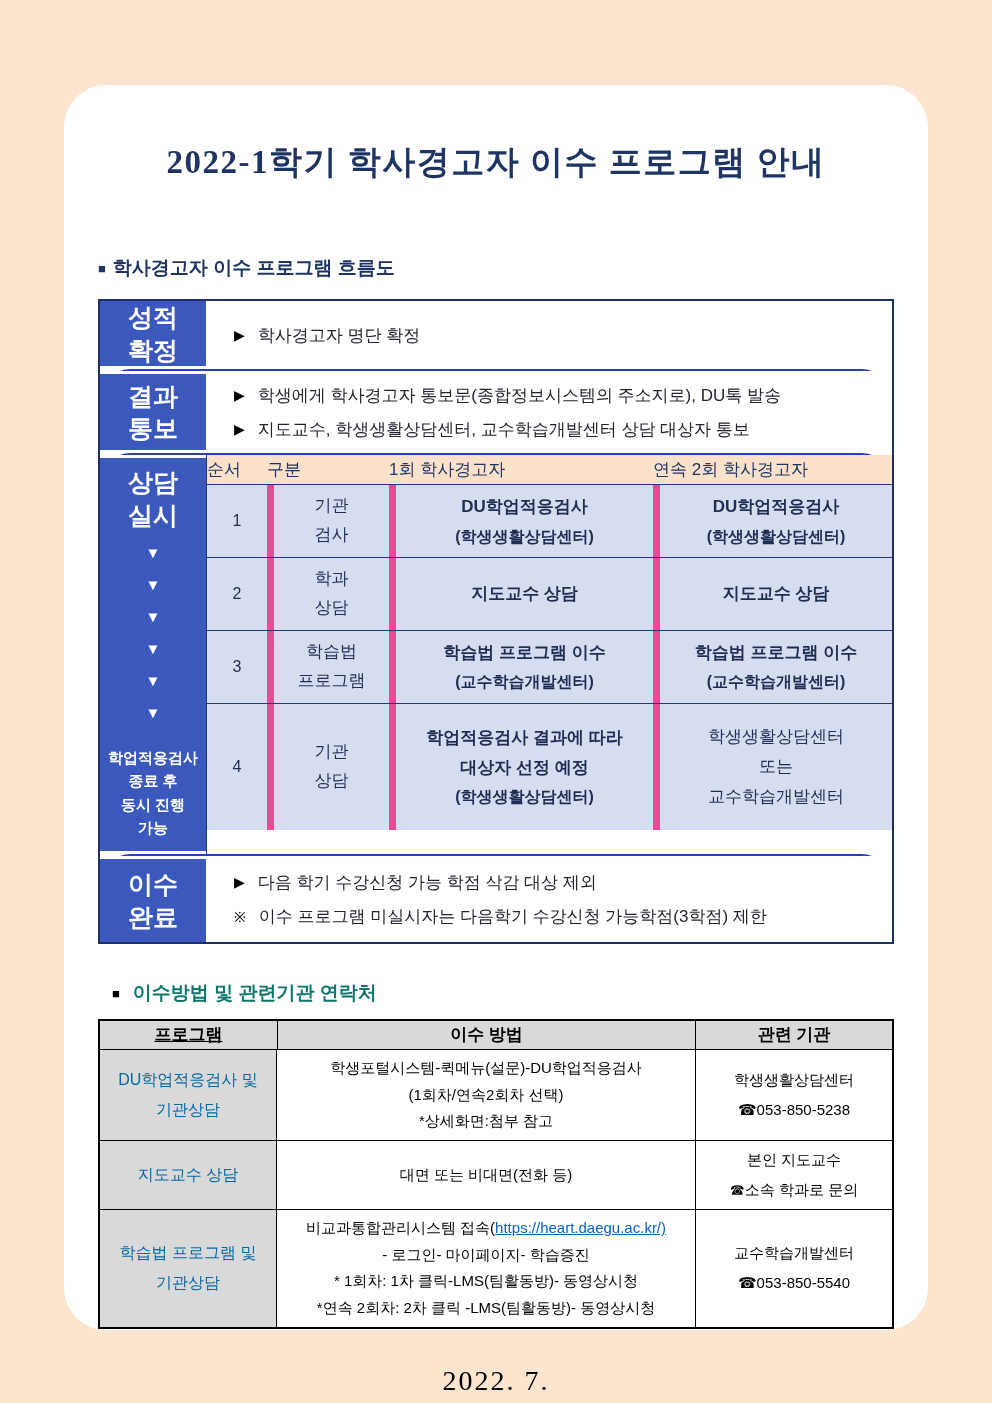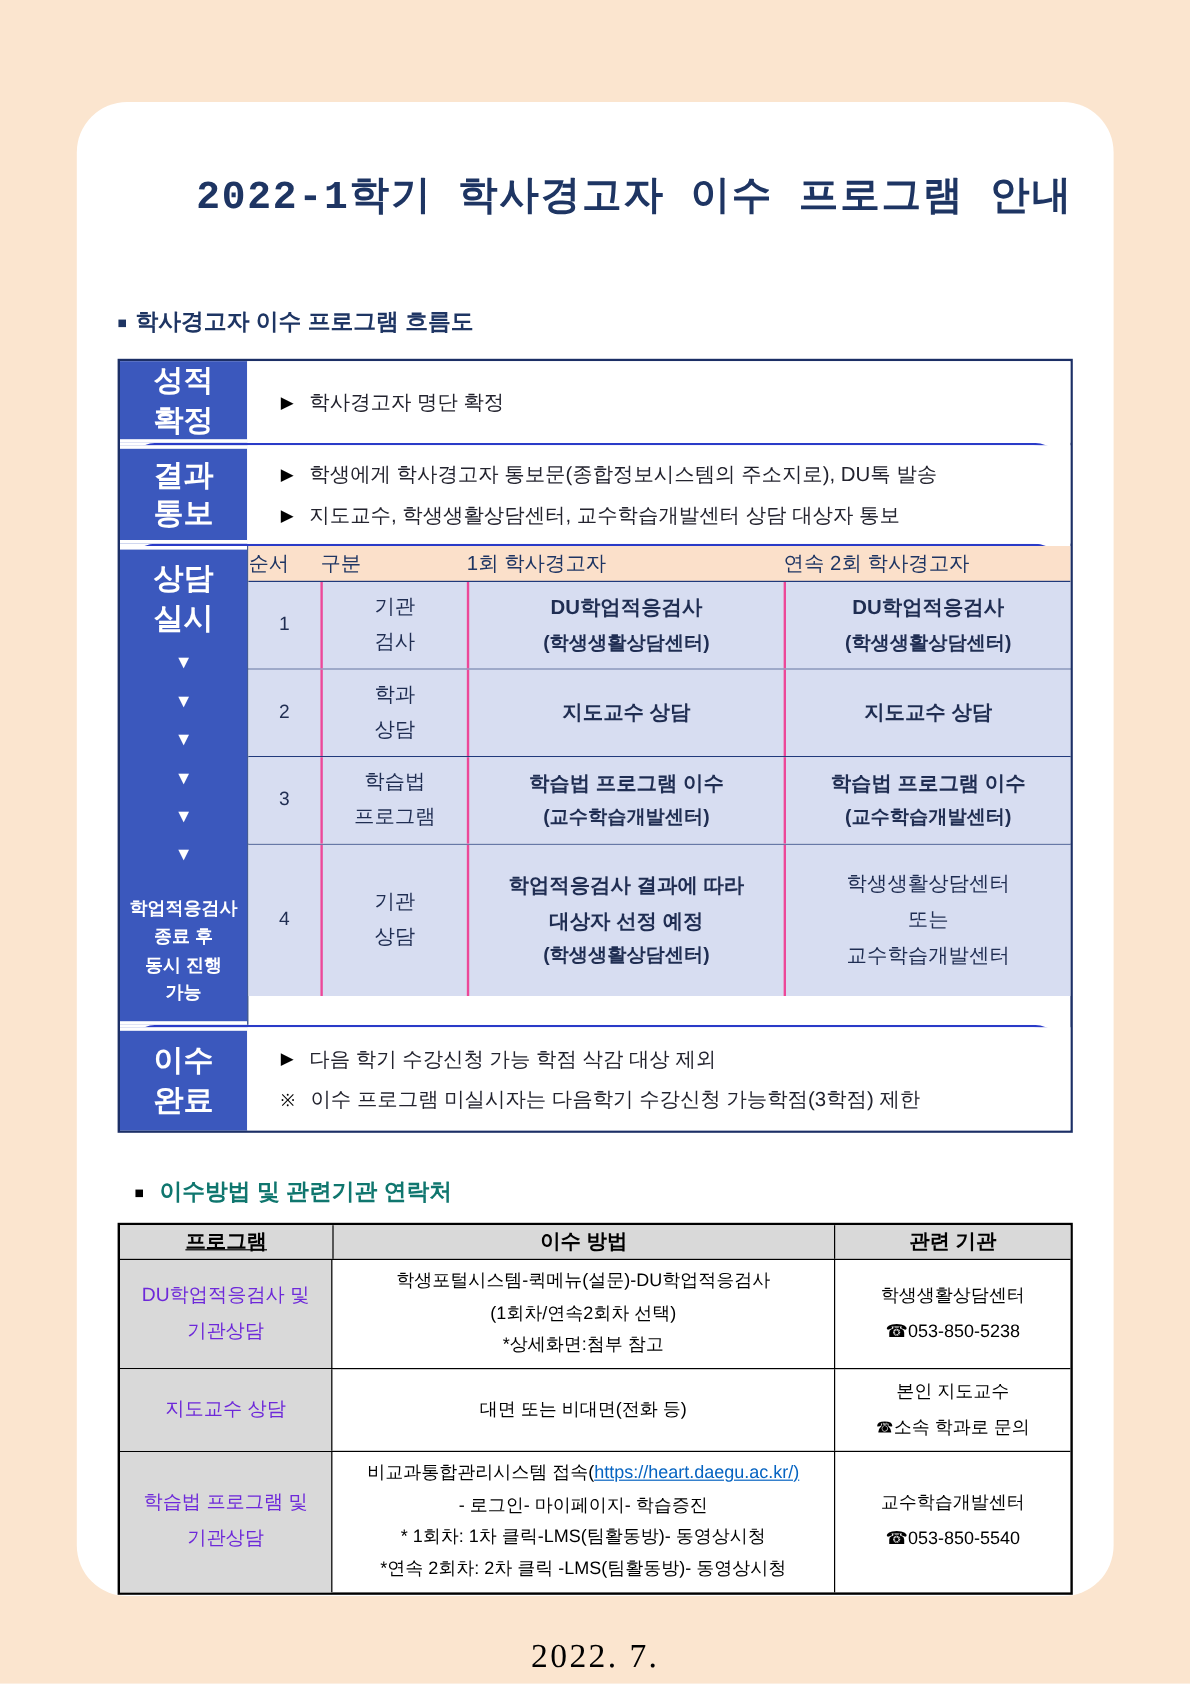--- a/index.html
+++ b/index.html
@@ -12,22 +12,22 @@
   }
   .card{
     position:absolute;left:64px;top:85px;
     width:864px;height:1245px;
     background:#ffffff;border-radius:42px;
     box-sizing:border-box;
     padding:55px 34px 0 34px;
   }
   
   .doc-title{
-    text-align:right;
-    font-family:Liberation Mono, monospace;
+    text-align:center;
+    font-family:Liberation Serif, serif;
     font-size:33px;font-weight:bold;
     color:#1e3563;letter-spacing:1.5px;
     white-space:nowrap;
   }
   
   .sec-heading{
     display:flex;align-items:center;
     color:#1e3563;font-weight:bold;font-size:19px;
   }
   .sec-heading .marker{font-size:13px;margin-right:7px;line-height:1;}
@@ -82,42 +82,42 @@
     text-align:left;font-weight:normal;color:#1e3563;font-size:17px;
     padding:4px 0;line-height:21px;
   }
   .inner-row{display:grid;grid-template-columns:60px 122px 264px 1fr;}
   .inner-row + .inner-row{border-top:1px solid #203a7c;}
   .icell{
     background:#d7ddf1;color:#1f2d52;
     display:flex;flex-direction:column;align-items:center;justify-content:center;
     text-align:center;padding:7px 4px;box-sizing:border-box;
   }
-  .icell + .icell{border-left:2px solid #ec4899;}
+  .icell + .icell{border-left:7px solid #ec4899;}
   .icell .no{font-size:16px;}
   .icell .type{font-size:17px;white-space:pre-line;line-height:1.7;}
   .icell .main{font-size:17px;font-weight:bold;white-space:pre-line;line-height:1.75;}
   .icell .main.regular{font-weight:normal;}
   .icell .sub{font-size:16px;line-height:1.7;margin-top:1px;font-weight:bold;}
   .irow-1 .icell{min-height:66px;}
   .irow-2 .icell{min-height:60px;}
   .irow-3 .icell{min-height:71px;}
   .irow-4 .icell{min-height:126px;}
   
   .contact-table{margin-top:13px;border:2px solid #000;}
   .contact-header{display:grid;grid-template-columns:177px 1fr 197px;background:#d9d9d9;}
   .contact-header .hcell{
     text-align:center;font-weight:bold;font-size:17px;color:#000;
     padding:3px 0;line-height:22px;
   }
   .contact-header .hcell + .hcell{border-left:1px solid #000;}
   .contact-header .hcell.underlined span{text-decoration:underline;}
   .contact-row{display:grid;grid-template-columns:177px 1fr 197px;border-top:1px solid #000;}
   .program-cell{
-    background:#d9d9d9;color:#6d28d9;
+    background:#d9d9d9;color:#0369a1;
     display:flex;align-items:center;justify-content:center;text-align:center;
     font-size:16px;white-space:pre-line;line-height:1.9;
     border-right:1px solid #000;padding:4px;box-sizing:border-box;
   }
   .method-cell{
     display:flex;flex-direction:column;justify-content:center;align-items:center;
     text-align:center;font-size:15px;color:#000;line-height:1.78;
     padding:5px 6px;box-sizing:border-box;
   }
   .org-cell{

